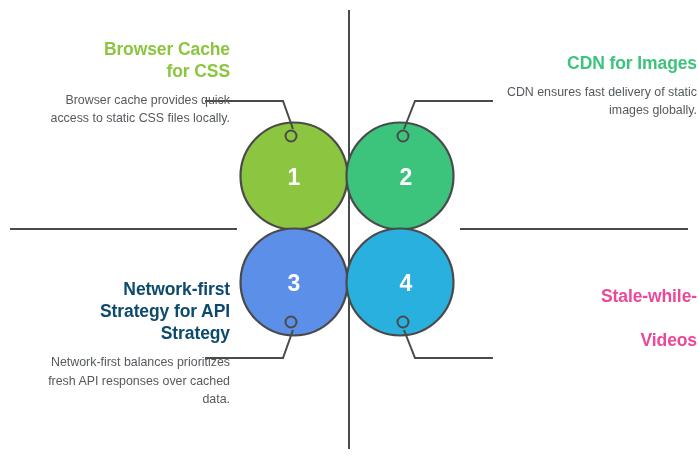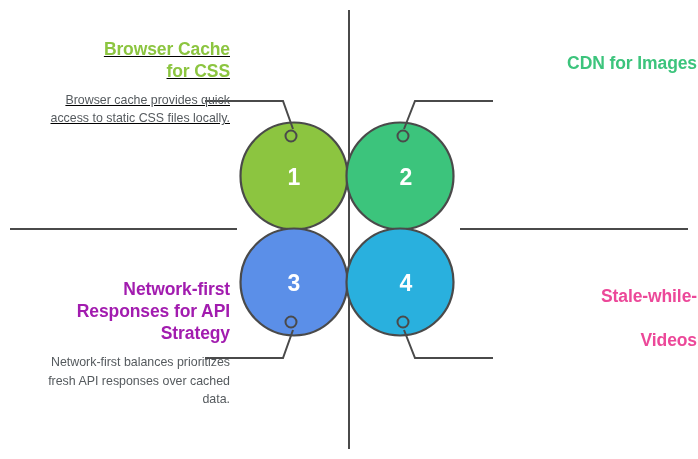--- a/index.html
+++ b/index.html
@@ -76,21 +76,21 @@
   .quad-desc {
     font-size: 12.4px;
     line-height: 1.48;
     color: #555a5e;
     margin: 0;
   }
 
   .quad-right-align { text-align: right; }
   .quad-left-align  { text-align: right; }
 
-  #quad-1 { left: 30px;  top: 38px; text-decoration: underline;  }
+  #quad-1 { left: 30px;  top: 38px;  }
   #quad-2 { left: 497px; top: 52px;  }
   #quad-3 { left: 30px;  top: 278px; }
   #quad-4 { left: 497px; top: 285px; }
 
   #quad-1 .quad-title { color: #8cc540; }
   #quad-2 .quad-title { color: #3cc47c; }
   #quad-3 .quad-title { color: #5b8fe8; }
   #quad-4 .quad-title { color: #29b0de; }
 </style>
 </head>
@@ -149,26 +149,27 @@
       <span>Browser Cache</span><br>
       <span>for CSS</span>
     </h2>
     <p class="quad-desc">Browser cache provides quick access to static CSS files locally.</p>
   </div>
 
   <div class="quad quad-left-align" id="quad-2">
     <h2 class="quad-title" style="color: rgb(60, 196, 124);">
       <span>CDN for Images</span>
     </h2>
+    <p class="quad-desc">CDN ensures fast delivery of static images globally.</p>
   </div>
 
   <div class="quad quad-right-align" id="quad-3">
-    <h2 class="quad-title" style="color: #a21caf;">
+    <h2 class="quad-title" style="color: #0c4a6e;">
       <span>Network-first</span><br>
-      <span>Responses for API</span><br>
+      <span>Strategy for API</span><br>
       <span>Strategy</span>
     </h2>
     <p class="quad-desc">Network-first balances prioritizes fresh API responses over cached data.</p>
   </div>
 
   <div class="quad quad-left-align" id="quad-4">
     <h2 class="quad-title" style="color: #ec4899;">
       <span>Stale-while-</span><br>
       <br>
       <span>Videos</span>

